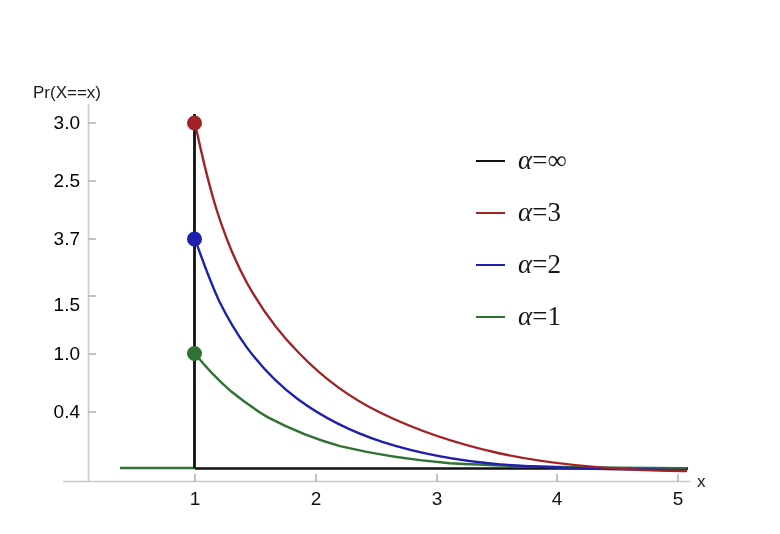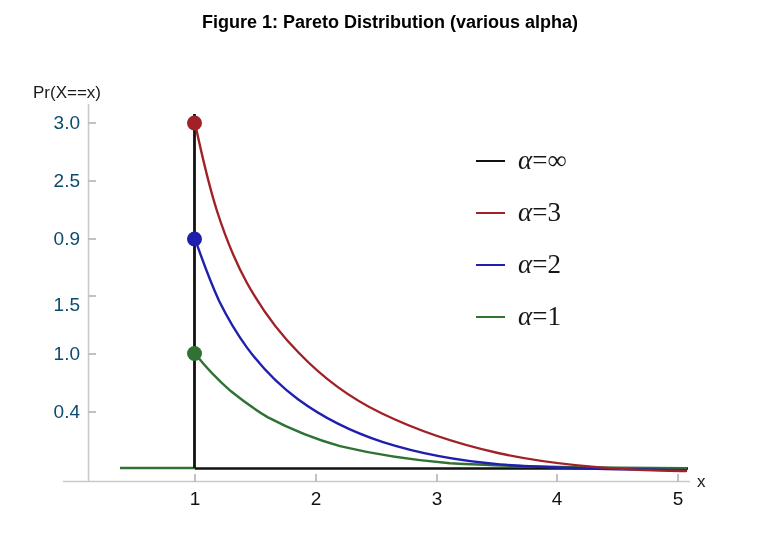--- a/index.html
+++ b/index.html
@@ -50,21 +50,21 @@
     font-family: "Liberation Sans", sans-serif;
     font-size: 17px;
     color: #1a1a1a;
   }
   .ytick-label {
     position: absolute;
     width: 50px;
     text-align: right;
     font-family: "Liberation Sans", sans-serif;
     font-size: 19px;
-    color: #0c4a6e;
+    color: #000000;
   }
   .xtick-label {
     position: absolute;
     width: 30px;
     text-align: center;
     font-family: "Liberation Sans", sans-serif;
     font-size: 19px;
     color: #121212;
   }
   #plot-svg {
@@ -102,28 +102,27 @@
   }
   .legend-text .eq {
     font-style: normal;
   }
 </style>
 </head>
 <body>
 
 <div id="figure">
 
-  <div id="chart-title">Figure 1: Pareto Distribution (various alpha)</div>
 
   <div id="ylabel">Pr(X==x)</div>
   <div id="xlabel">x</div>
 
   <div class="ytick-label" style="left:30px; top:112px;">3.0</div>
   <div class="ytick-label" style="left:30px; top:170px;">2.5</div>
-  <div class="ytick-label" style="left:30px; top:228px;">0.9</div>
+  <div class="ytick-label" style="left:30px; top:228px;">3.7</div>
   <div class="ytick-label" style="left:30px; top:286px;margin-top:8px;">1.5</div>
   <div class="ytick-label" style="left:30px; top:343px;">1.0</div>
   <div class="ytick-label" style="left:30px; top:401px;">0.4</div>
 
   <div class="xtick-label" style="left:180px; top:488px;">1</div>
   <div class="xtick-label" style="left:301px; top:488px;">2</div>
   <div class="xtick-label" style="left:422px; top:488px;">3</div>
   <div class="xtick-label" style="left:542px; top:488px;">4</div>
   <div class="xtick-label" style="left:663px; top:488px;">5</div>
 

